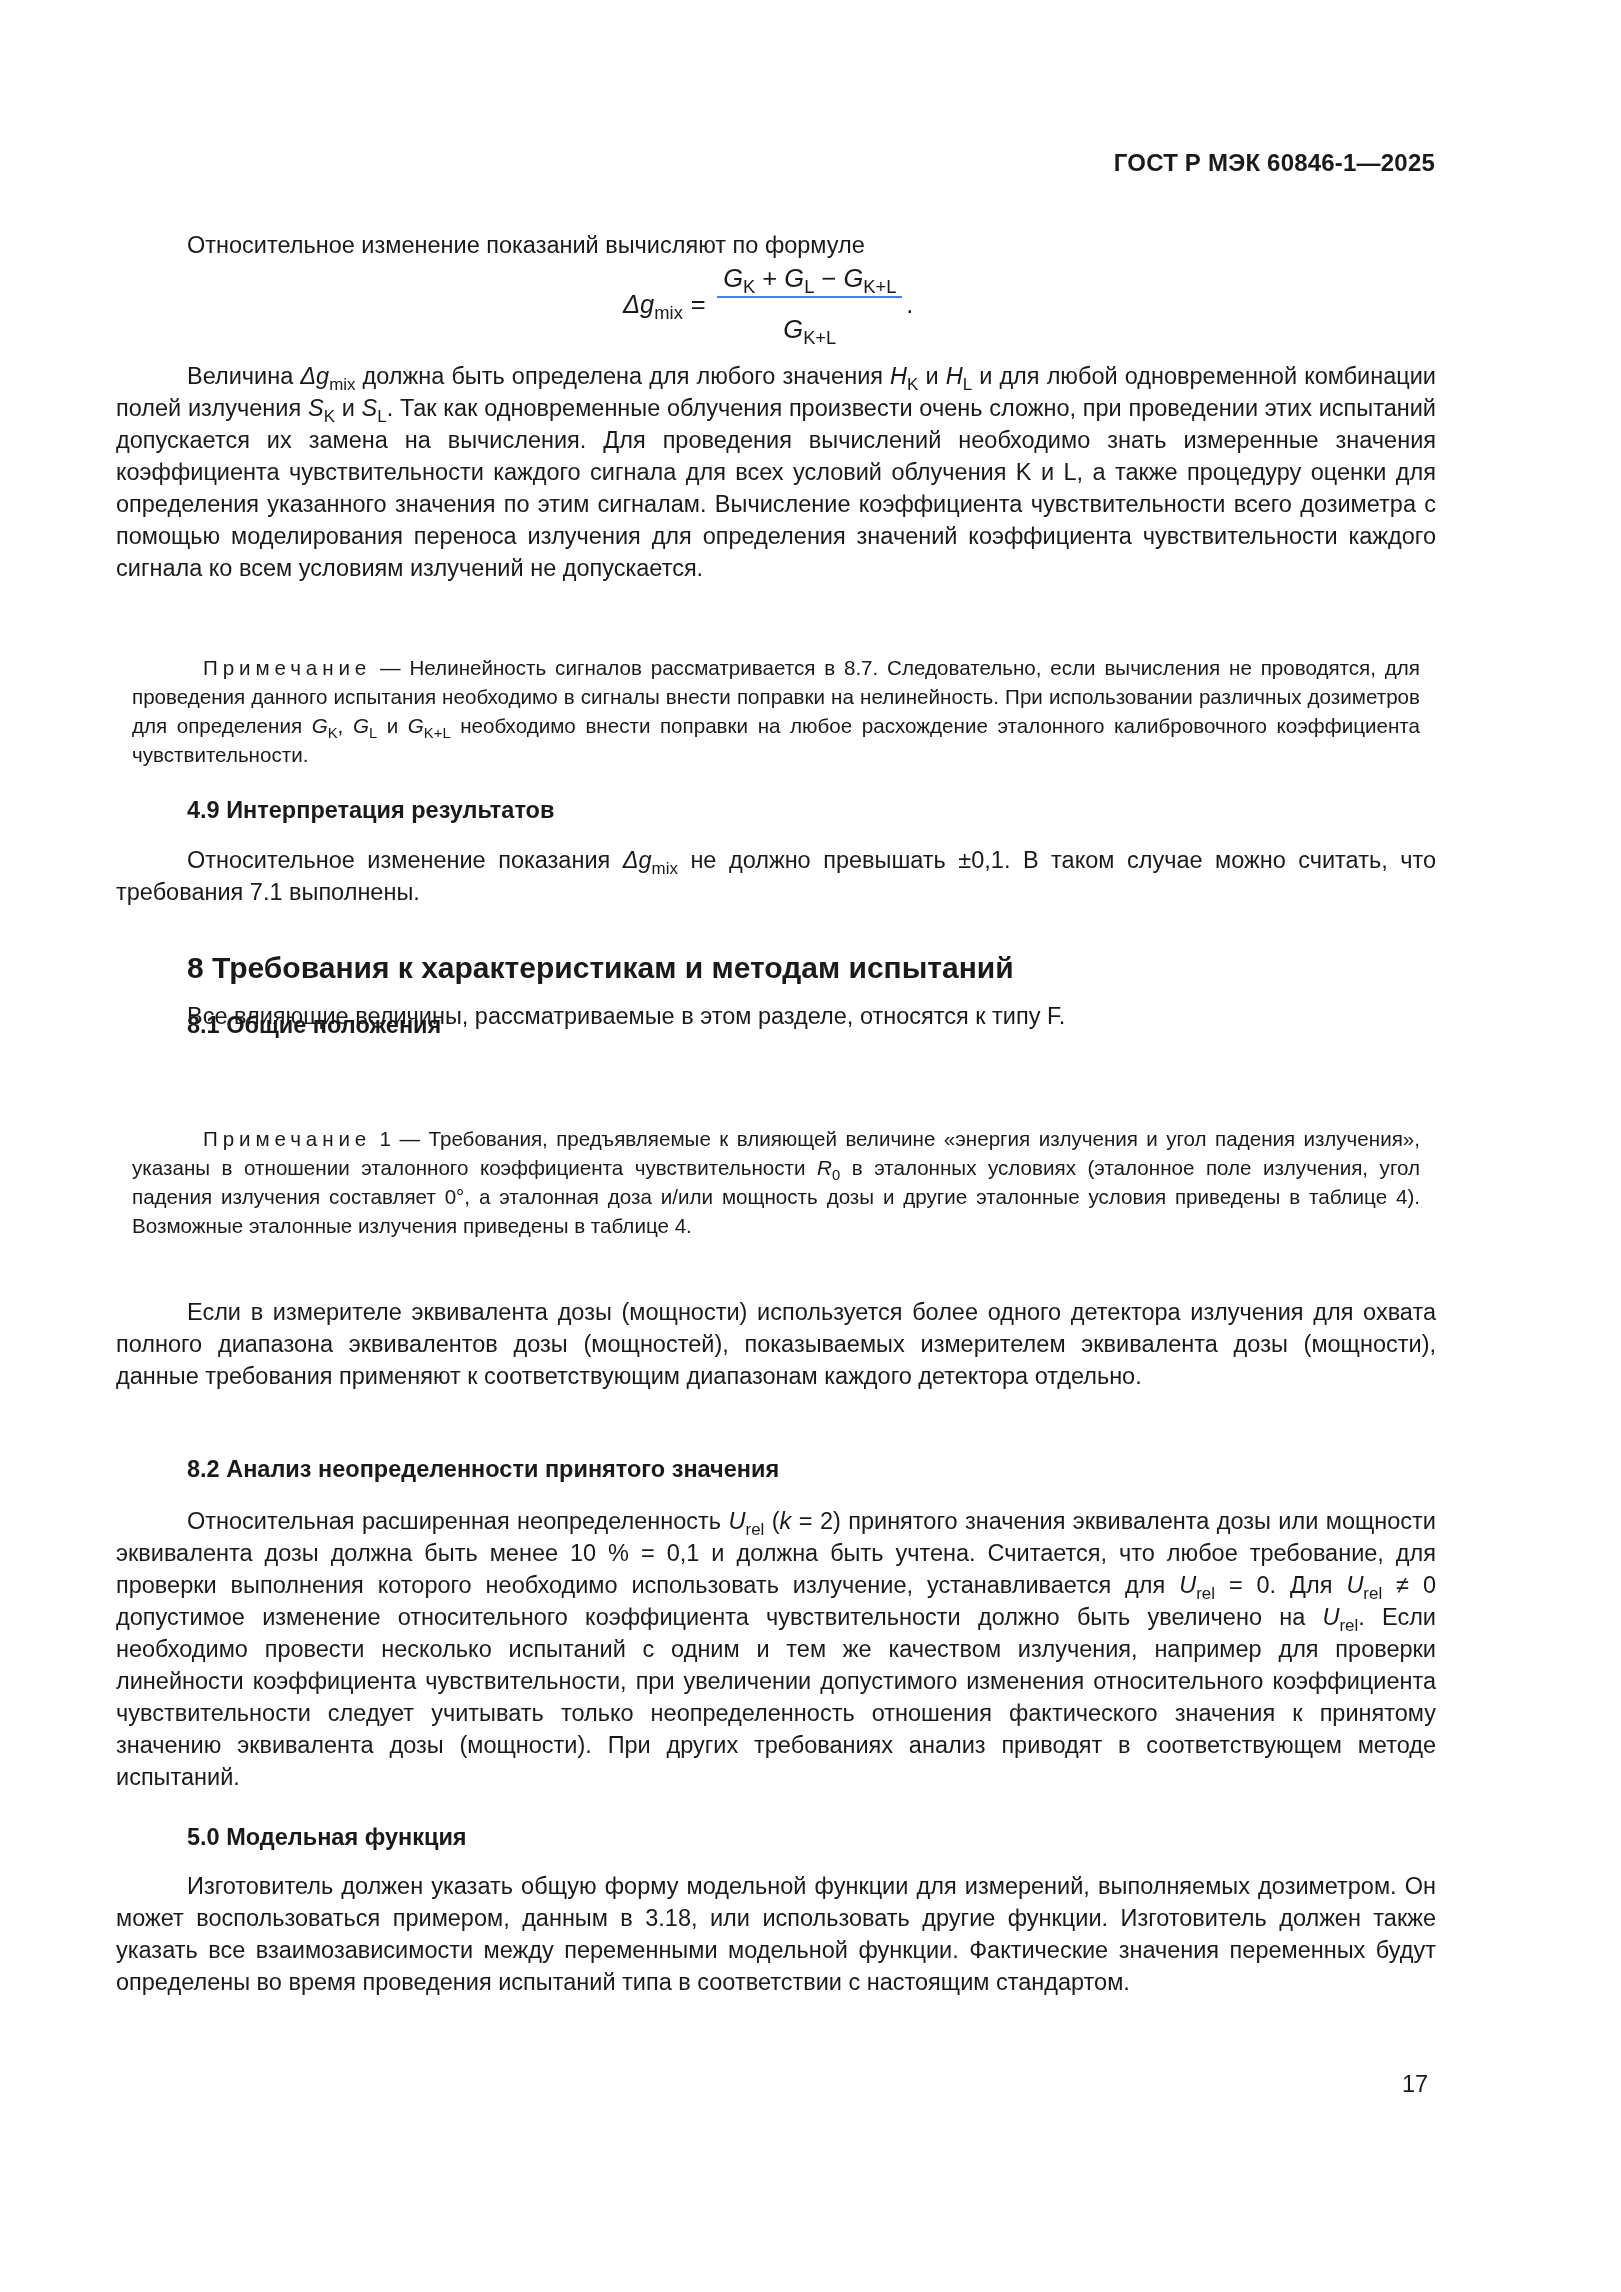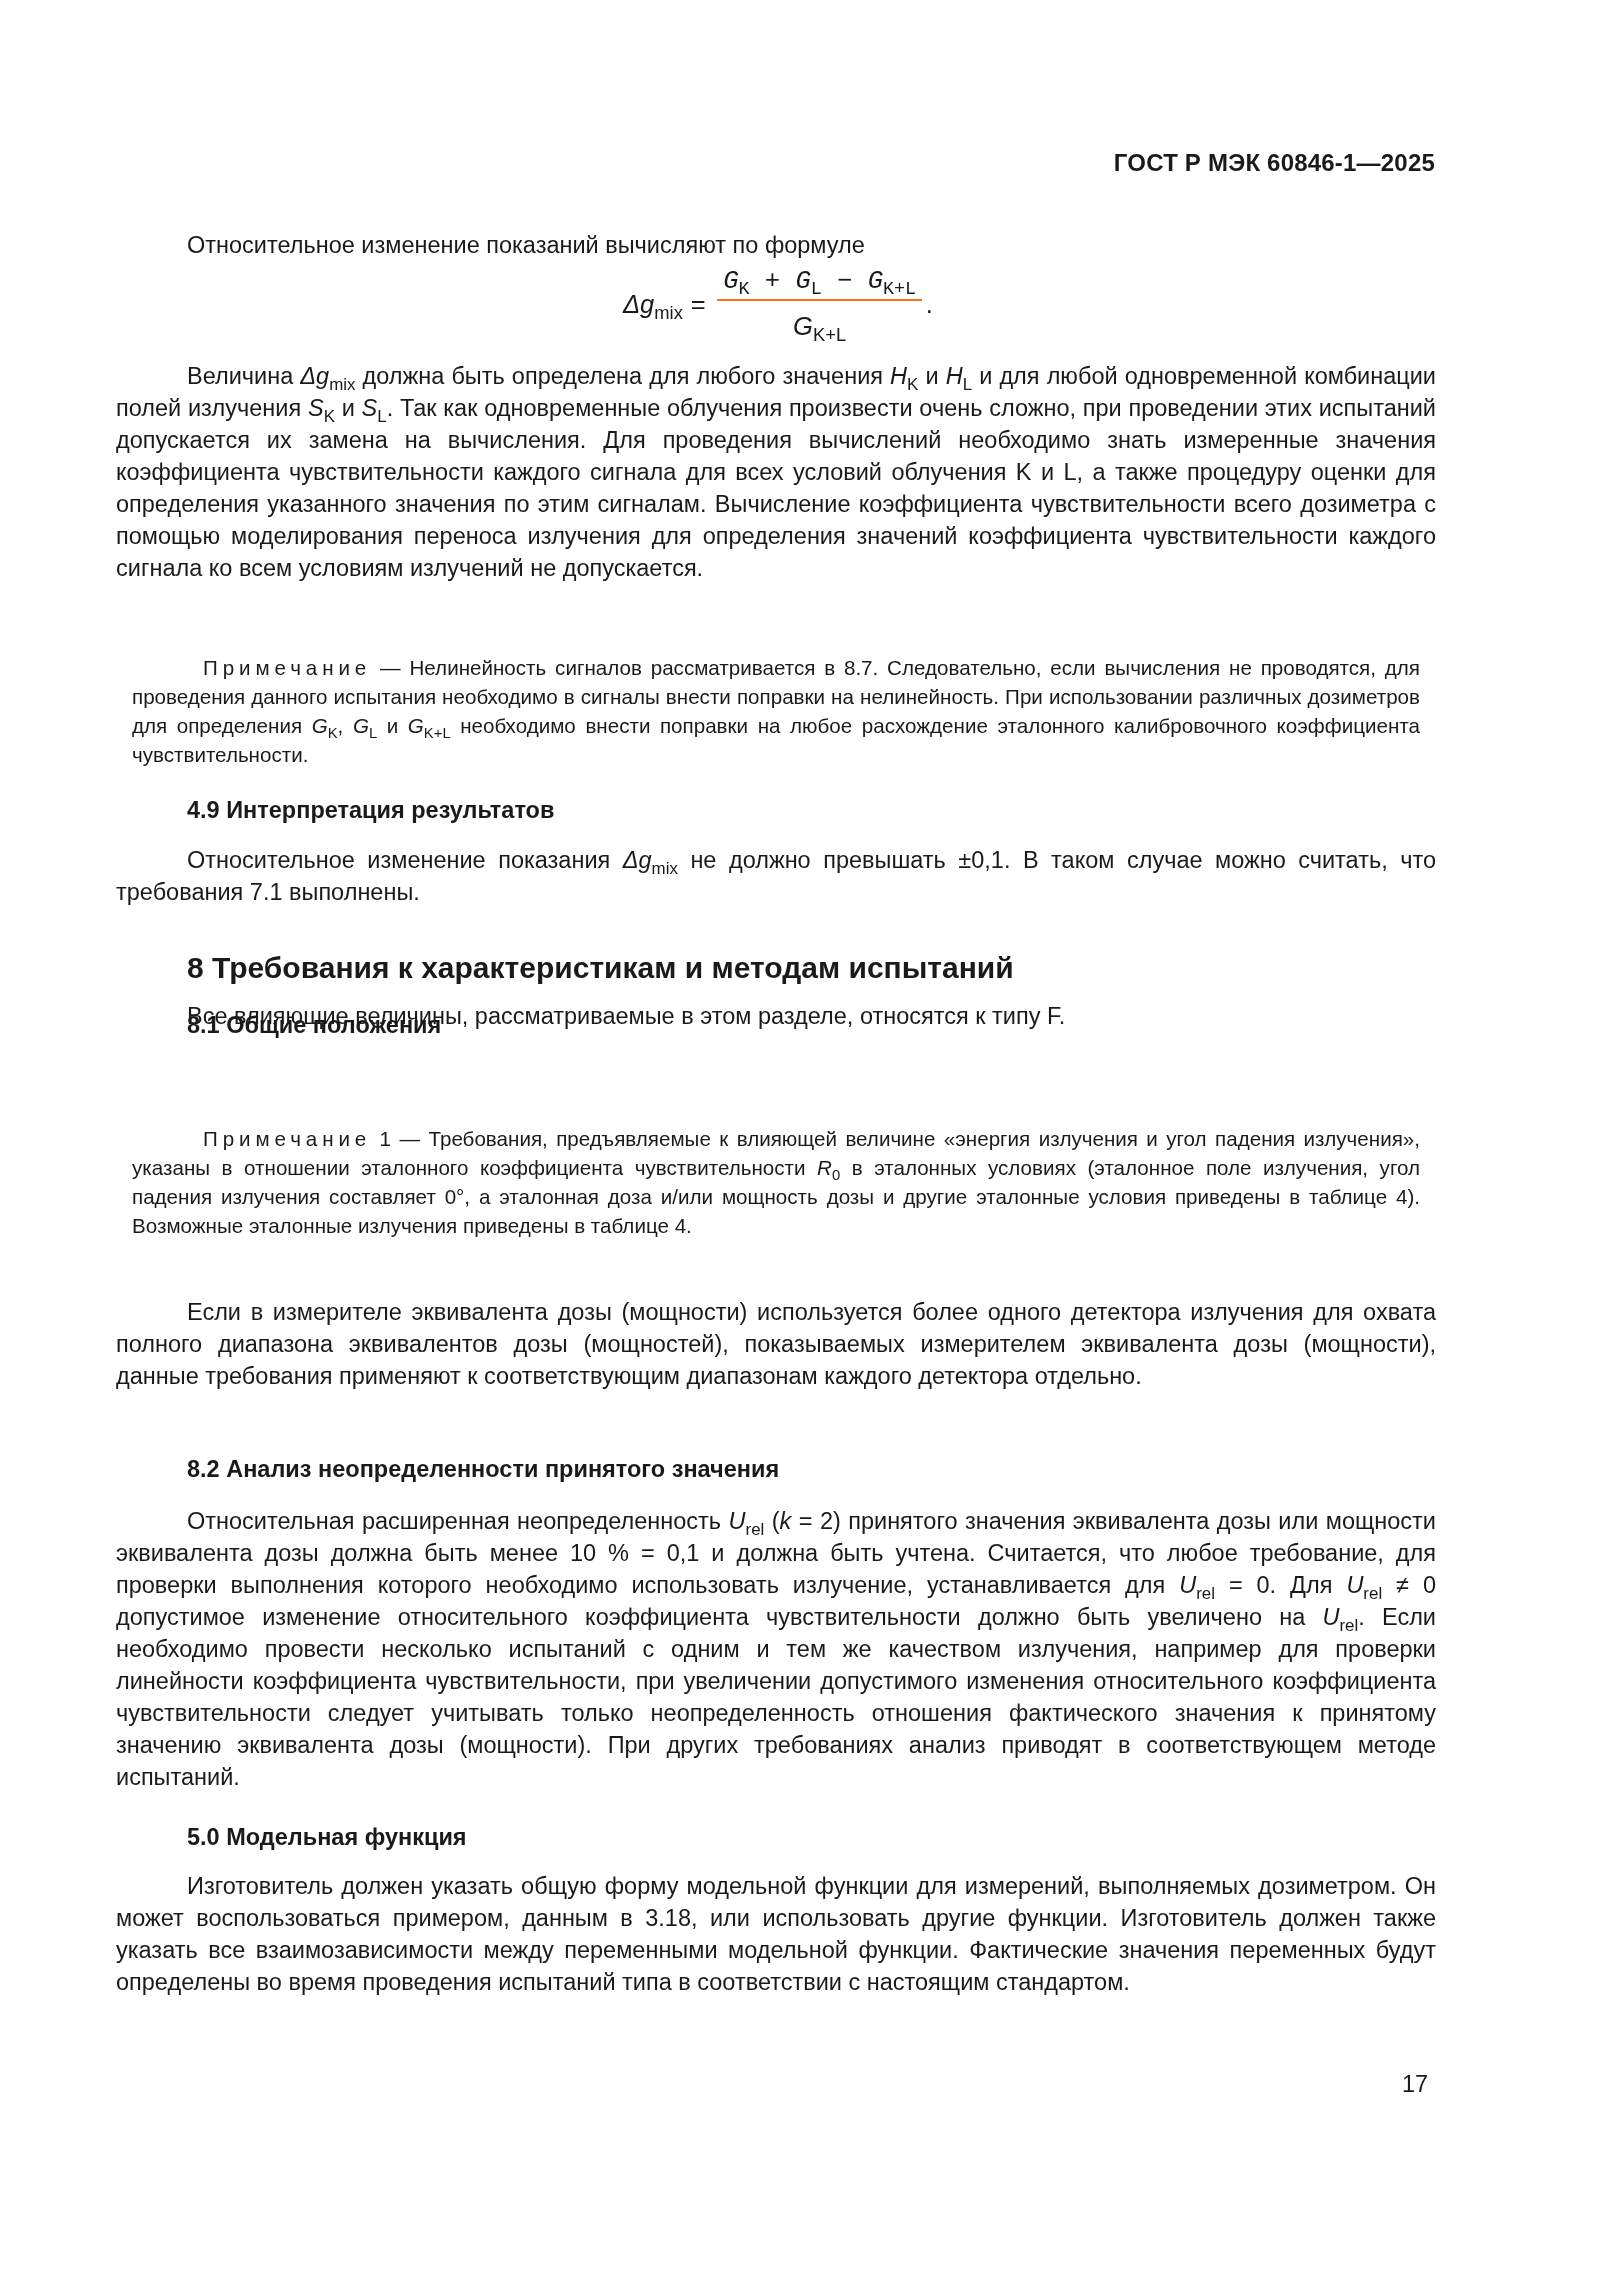--- a/index.html
+++ b/index.html
@@ -9,22 +9,22 @@
   .header { position:absolute; right:186px; top:149px; font-weight:bold; font-size:24px; letter-spacing:0.2px; }
   .p { font-size:23.5px; line-height:32px; text-align:justify; text-indent:71px; margin:0; }
   .note { font-size:20.6px; line-height:29px; text-align:justify; text-indent:71px; margin:16px; }
   .note .lbl { letter-spacing:4.9px; }
   .h2 { font-weight:bold; font-size:30px; margin:0 0 0 71px; }
   .h3 { font-weight:bold; font-size:23.5px; margin:0 0 0 71px; }
   i { font-style:italic; }
   sub { font-size:0.72em; vertical-align:-0.35em; line-height:0; font-style:normal; }
   .formula { position:absolute; left:623px; top:263px; height:82px; display:flex; align-items:center; font-size:25.5px; }
   .frac { display:inline-flex; flex-direction:column; align-items:center; margin:0 3.9px; }
-  .frac .num { padding:0 5.9px 2.9px 5.9px; border-bottom:2px solid #f97316;font-family:Liberation Mono, monospace; }
-  .frac .den { padding-top:11px; }
+  .frac .num { padding:0 5.9px 2.9px 5.9px; border-bottom:2px solid #3b82f6; }
+  .frac .den { padding-top:17px; }
   .pageno { position:absolute; left:1402px; top:2071px; font-size:23.5px; }
 </style>
 </head>
 <body>
 
 <div class="header">ГОСТ Р МЭК 60846-1—2025</div>
 
 <div class="blk" style="top:229px;">
   <p class="p">Относительное изменение показаний вычисляют по формуле</p>
 </div>

